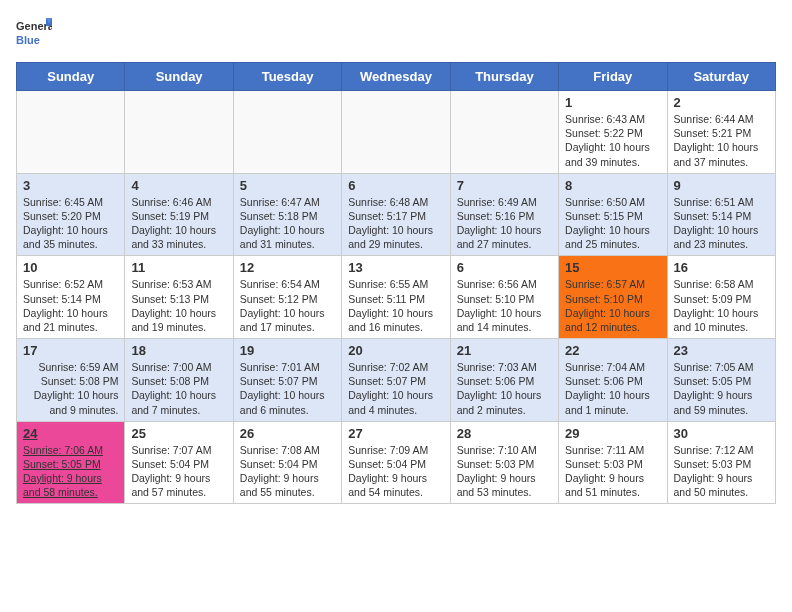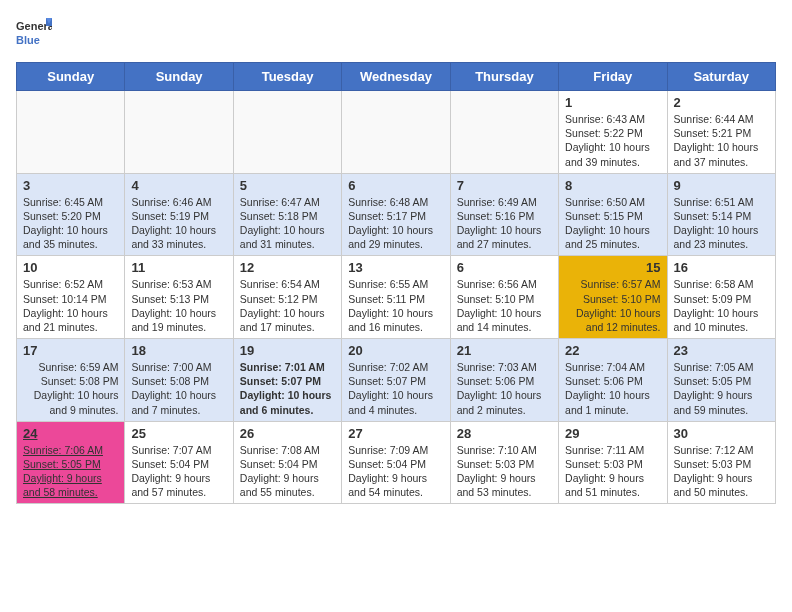--- a/index.html
+++ b/index.html
@@ -172,21 +172,21 @@
           <div class="day-num">9</div>
           <div class="day-info" style="white-space: pre-line;">Sunrise: 6:51 AM
 Sunset: 5:14 PM
 Daylight: 10 hours and 23 minutes.</div>
         </td>
       </tr>
       <tr>
         <td style="background-color: rgb(255, 255, 255); margin-top: 32px;">
           <div class="day-num">10</div>
           <div class="day-info" style="white-space: pre-line;">Sunrise: 6:52 AM
-Sunset: 10:14 PM
+Sunset: 5:14 PM
 Daylight: 10 hours and 21 minutes.</div>
         </td>
         <td style="background-color: rgb(255, 255, 255);">
           <div class="day-num">11</div>
           <div class="day-info" style="white-space: pre-line;">Sunrise: 6:53 AM
 Sunset: 5:13 PM
 Daylight: 10 hours and 19 minutes.</div>
         </td>
         <td style="background-color: rgb(255, 255, 255);">
           <div class="day-num">12</div>
@@ -199,21 +199,21 @@
           <div class="day-info" style="white-space: pre-line;">Sunrise: 6:55 AM
 Sunset: 5:11 PM
 Daylight: 10 hours and 16 minutes.</div>
         </td>
         <td style="background-color: rgb(255, 255, 255);">
           <div class="day-num">6</div>
           <div class="day-info" style="white-space: pre-line;">Sunrise: 6:56 AM
 Sunset: 5:10 PM
 Daylight: 10 hours and 14 minutes.</div>
         </td>
-        <td style="background-color: #eab308; text-align: right;">
+        <td style="background-color: #f97316;">
           <div class="day-num">15</div>
           <div class="day-info" style="white-space: pre-line;">Sunrise: 6:57 AM
 Sunset: 5:10 PM
 Daylight: 10 hours and 12 minutes.</div>
         </td>
         <td style="background-color: rgb(255, 255, 255);">
           <div class="day-num">16</div>
           <div class="day-info" style="white-space: pre-line;">Sunrise: 6:58 AM
 Sunset: 5:09 PM
 Daylight: 10 hours and 10 minutes.</div>
@@ -227,21 +227,21 @@
 Daylight: 10 hours and 9 minutes.</div>
         </td>
         <td style="background-color: rgb(220, 230, 247);">
           <div class="day-num">18</div>
           <div class="day-info" style="white-space: pre-line;">Sunrise: 7:00 AM
 Sunset: 5:08 PM
 Daylight: 10 hours and 7 minutes.</div>
         </td>
         <td style="background-color: rgb(220, 230, 247);">
           <div class="day-num">19</div>
-          <div class="day-info" style="white-space: pre-line; font-weight: bold;">Sunrise: 7:01 AM
+          <div class="day-info" style="white-space: pre-line;">Sunrise: 7:01 AM
 Sunset: 5:07 PM
 Daylight: 10 hours and 6 minutes.</div>
         </td>
         <td style="background-color: rgb(220, 230, 247);">
           <div class="day-num">20</div>
           <div class="day-info" style="white-space: pre-line;">Sunrise: 7:02 AM
 Sunset: 5:07 PM
 Daylight: 10 hours and 4 minutes.</div>
         </td>
         <td style="background-color: rgb(220, 230, 247);">

